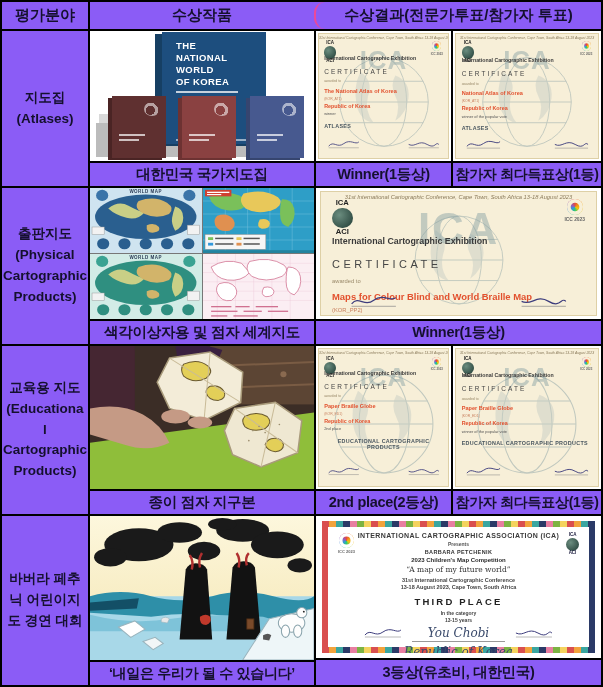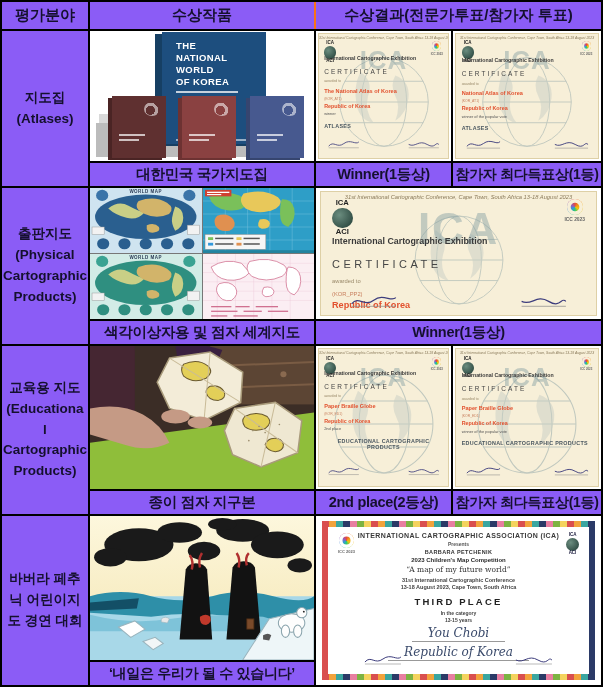--- a/index.html
+++ b/index.html
@@ -15,21 +15,21 @@
   .c3{flex:1;border-left:2px solid #000;box-sizing:border-box;display:flex;}
   .c3col{flex:1;display:flex;flex-direction:column;}
   .half{display:flex;flex-direction:column;box-sizing:border-box;}
   .half.hl{width:135px;} .half.hr{flex:1;border-left:2px solid #000;}
   .img{flex:1;overflow:hidden;position:relative;background:#fff;}
   .cap{height:25px;border-top:2px solid #000;box-sizing:border-box;display:flex;align-items:center;
        justify-content:center;font-weight:bold;font-size:14.5px;letter-spacing:-0.3px;}
   .cap.small{font-size:14px;text-align:center;}
   .hc{display:flex;align-items:center;justify-content:center;font-weight:bold;font-size:15px;}
   .hc1{width:86px;} .hc2{width:226px;border-left:2px solid #000;box-sizing:border-box;}
-  .hc3{flex:1;border-left:2px solid #f97316;box-sizing:border-box;}
+  .hc3{flex:1;border-left:2px solid #ec4899;box-sizing:border-box;border-radius:11px;}
 
   
   .certwrap{display:flex;padding:2px;}
   .cert{position:relative;flex:1;background:#f7efd8;border:1px solid #ded0a6;overflow:hidden;
         font-size:3.6px;font-family:"Liberation Sans","DejaVu Sans",sans-serif;}
   .cert-lg{font-size:6.1px;}
   .cert-head{position:absolute;top:1.5%;left:0;width:100%;text-align:center;font-size:.95em;
              color:#8a7a5a;font-style:italic;white-space:nowrap;}
   .ica-logo{position:absolute;top:6%;left:4%;display:flex;flex-direction:column;align-items:center;
             font-weight:bold;font-size:1.25em;color:#222;line-height:1.1;z-index:2;}
@@ -387,20 +387,21 @@
     <line x1="3" y1="50" x2="97" y2="50" stroke="#7f9aa0" stroke-width="1"></line>
     <line x1="8" y1="28" x2="92" y2="28" stroke="#7f9aa0" stroke-width="1"></line>
     <line x1="8" y1="72" x2="92" y2="72" stroke="#7f9aa0" stroke-width="1"></line>
     <path d="M25,18 q14,10 8,26 q-4,16 6,28 q-14,-2 -18,-18 q-4,-20 4,-36 Z" fill="#8fa8ae" opacity=".5"></path>
     <path d="M62,22 q16,6 14,24 q-2,16 -14,24 q6,-16 0,-26 q-6,-12 0,-22 Z" fill="#8fa8ae" opacity=".5"></path>
   </svg>
   <div class="cert-body">
     <div class="l-exh">International Cartographic Exhibition</div>
     <div class="l-title">CERTIFICATE</div>
     <div class="l-awd">awarded to</div>
+    <div class="l-work">Maps for Colour Blind and World Braille Map</div>
     <div class="l-code">(KOR_PP2)</div>
     <div class="l-country">Republic of Korea</div>
 
   </div>
   <svg class="sig sig-l" viewBox="0 0 40 12">
     <path d="M2,8 C8,1 12,11 20,5 S34,7 38,3" fill="none" stroke="#3d3d7d" stroke-width="1"></path>
     <line x1="2" y1="10" x2="38" y2="10" stroke="#8a8a8a" stroke-width=".6"></line>
   </svg>
   <svg class="sig sig-r" viewBox="0 0 40 12">
     <path d="M2,6 C10,10 14,0 24,6 S34,2 38,6" fill="none" stroke="#3d3d7d" stroke-width="1"></path>
@@ -641,18 +642,19 @@
                 <path d="M2,8 C8,1 12,11 20,5 S34,7 38,3" fill="none" stroke="#3d3d7d" stroke-width="1"></path>
                 <line x1="2" y1="10" x2="38" y2="10" stroke="#8a8a8a" stroke-width=".6"></line>
               </svg>
               <svg class="sig sig-r" viewBox="0 0 40 12">
                 <path d="M2,6 C10,10 14,0 24,6 S34,2 38,6" fill="none" stroke="#3d3d7d" stroke-width="1"></path>
                 <line x1="2" y1="10" x2="38" y2="10" stroke="#8a8a8a" stroke-width=".6"></line>
               </svg>
             </div>
           </div>
         </div>
+        <div class="cap" style="height:27px">3등상(유초비, 대한민국)</div>
       </div>
     </div>
   </div>
 
  </div>
 </div>
 
 </body></html>

